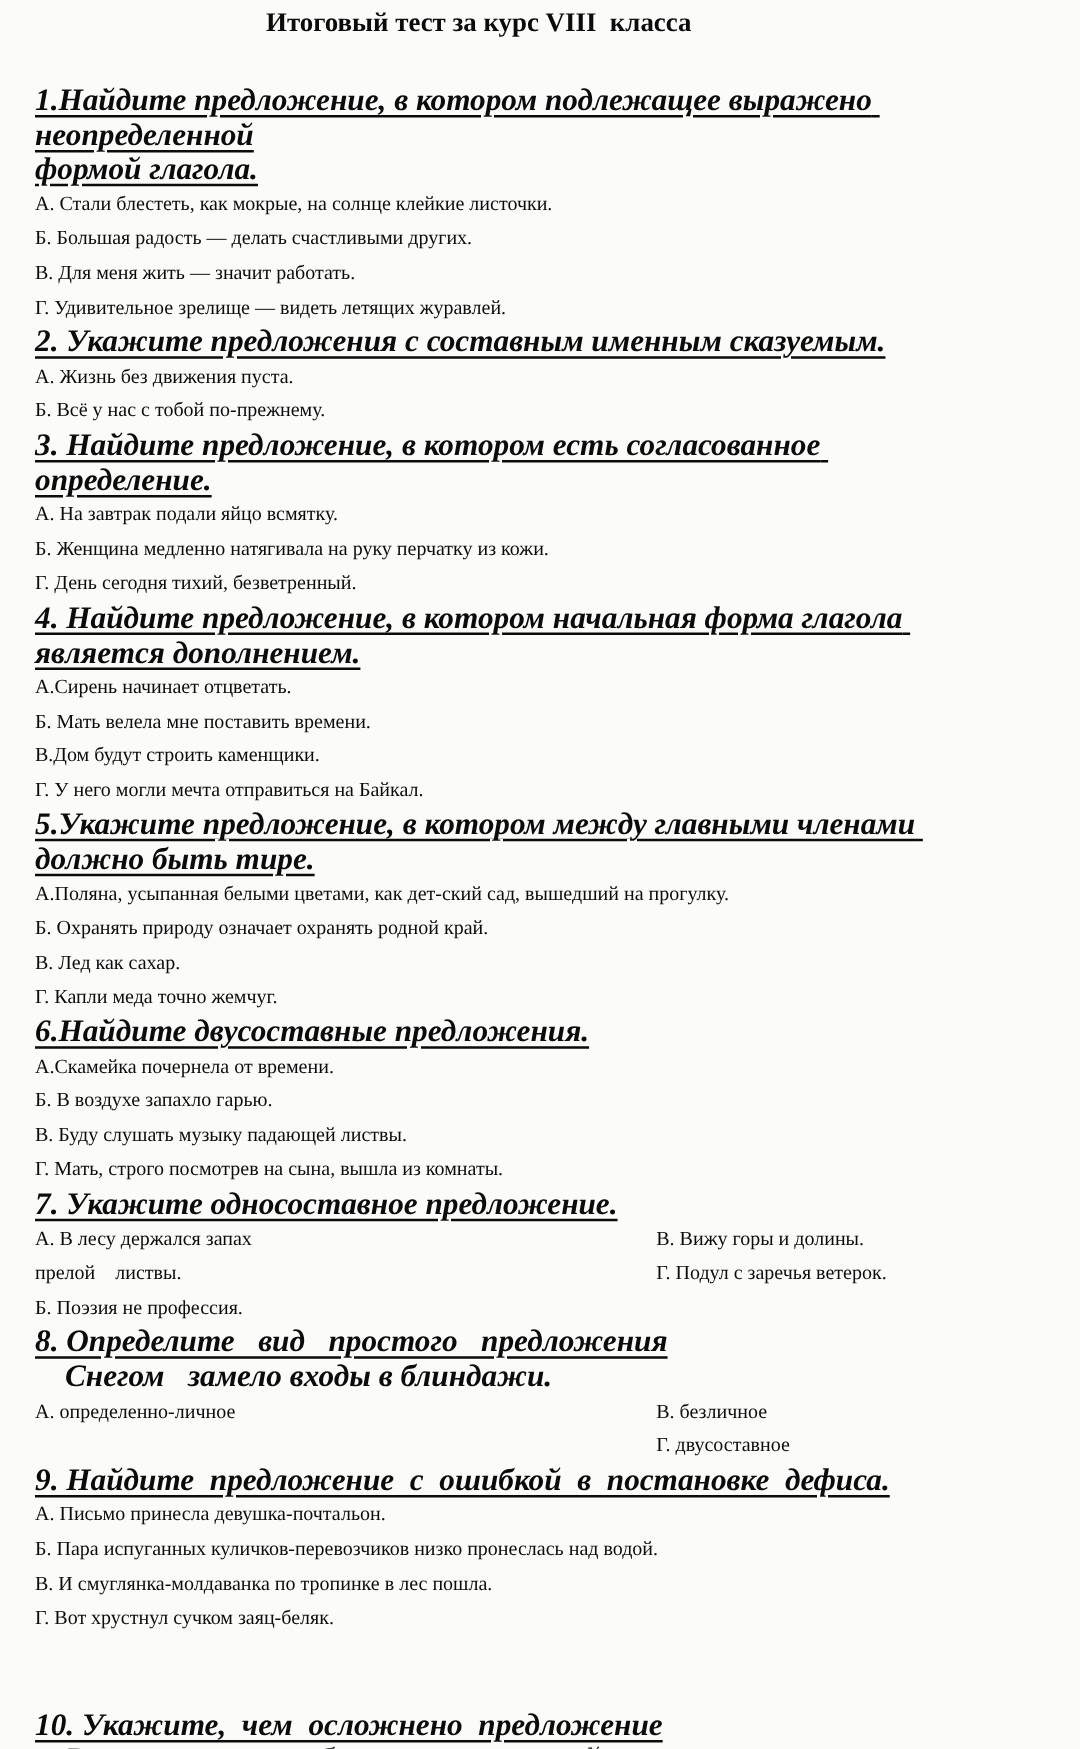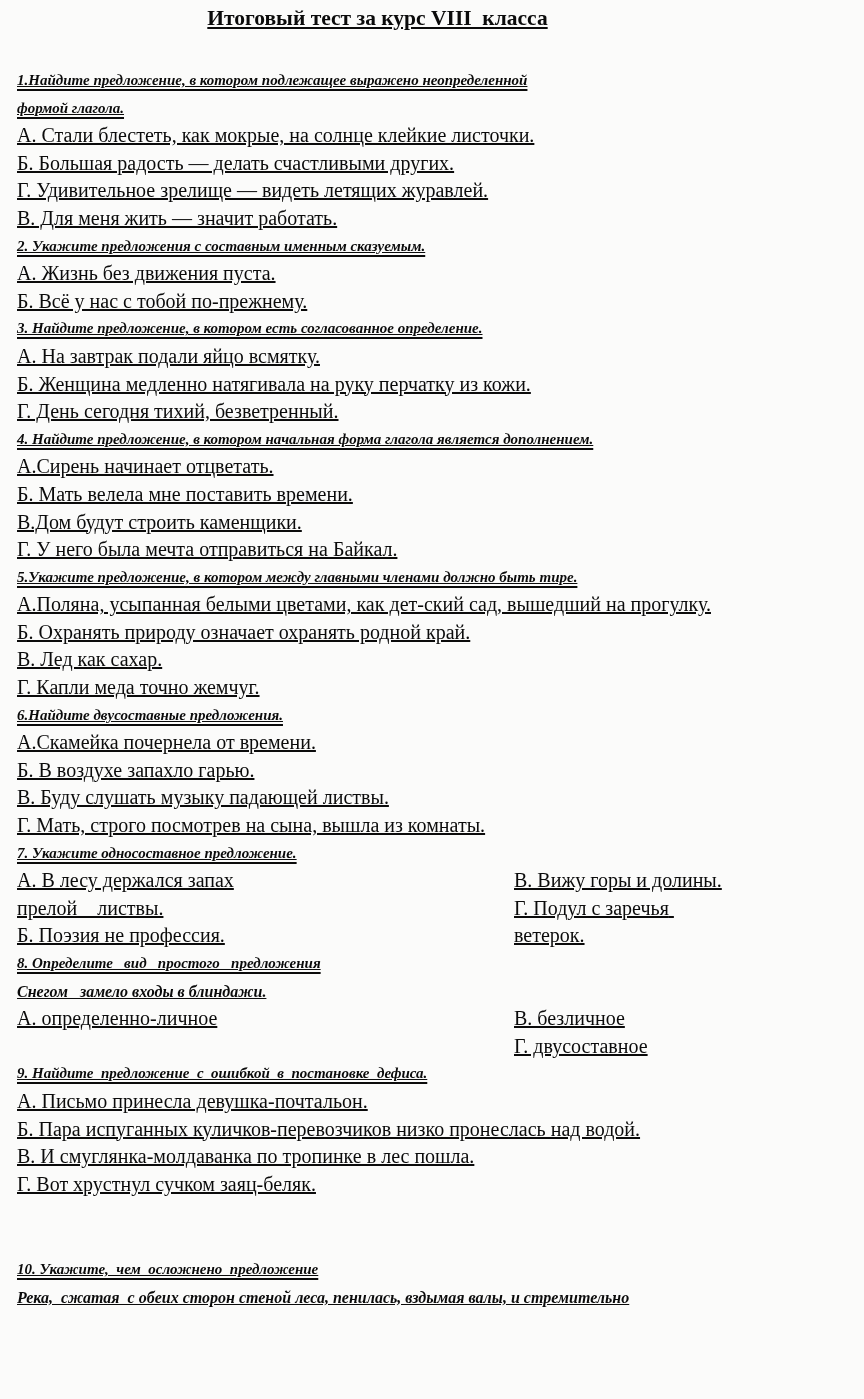--- a/index.html
+++ b/index.html
@@ -6,53 +6,53 @@
   body{
     width:864px;height:1399px;
     background:#fbfbfa;
     color:#0b0b0b;
     font-family:"Liberation Serif",serif;
     overflow:hidden;
   }
   .page{
     box-sizing:border-box;
     width:752px;height:1399px;
-    padding:5px 14px 0 17px;
-    text-decoration:underline;
+    padding:5px 14px 0 28px;
   }
   .doc-title{
     text-align:center;
     font-weight:700;
     font-size:21.5px;
     line-height:26px;
     margin:0 0 36px 0;
     white-space:pre-wrap;
   }
   .q-heading-line{
     display:block;
     font-weight:700;
     font-style:italic;
-    font-size:15px;
+    font-size:25px;
     line-height:27.6px;
     white-space:pre-wrap;
     text-decoration:underline;
     text-decoration-thickness:2px;
     text-underline-offset:4px;
   }
   .option{
-    font-size:20px;
+    font-size:16px;
     line-height:27.6px;
     white-space:pre-wrap;
   }
   .sentence{
     font-weight:700;
     font-style:italic;
-    font-size:16px;
+    font-size:25px;
     line-height:27.6px;
     white-space:pre-wrap;
+    margin-left:24px;
   }
   .two-col{
     display:grid;
     grid-template-columns:497px 1fr;
   }
   .q10{margin-top:58px;}
 </style>
 </head>
 <body>
 
@@ -60,22 +60,22 @@
 
   <h1 class="doc-title">Итоговый тест за курс VIII  класса</h1>
 
   <section>
     <div>
       <span class="q-heading-line">1.Найдите предложение, в котором подлежащее выражено неопределенной</span>
       <span class="q-heading-line">формой глагола.</span>
     </div>
     <div class="option">А. Стали блестеть, как мокрые, на солнце клейкие листочки.</div>
     <div class="option">Б. Большая радость — делать счастливыми других.</div>
+    <div class="option">В. Для меня жить — значит работать.</div>
     <div class="option">Г. Удивительное зрелище — видеть летящих журавлей.</div>
-    <div class="option">В. Для меня жить — значит работать.</div>
   </section>
 
   <section>
     <div>
       <span class="q-heading-line">2. Укажите предложения с составным именным сказуемым.</span>
     </div>
     <div class="option">А. Жизнь без движения пуста.</div>
     <div class="option">Б. Всё у нас с тобой по-прежнему.</div>
   </section>
 
@@ -88,21 +88,21 @@
     <div class="option">Г. День сегодня тихий, безветренный.</div>
   </section>
 
   <section>
     <div>
       <span class="q-heading-line">4. Найдите предложение, в котором начальная форма глагола является дополнением.</span>
     </div>
     <div class="option">А.Сирень начинает отцветать.</div>
     <div class="option">Б. Мать велела мне поставить времени.</div>
     <div class="option">В.Дом будут строить каменщики.</div>
-    <div class="option">Г. У него была мечта отправиться на Байкал.</div>
+    <div class="option">Г. У него могли мечта отправиться на Байкал.</div>
   </section>
 
   <section>
     <div>
       <span class="q-heading-line">5.Укажите предложение, в котором между главными членами должно быть тире.</span>
     </div>
     <div class="option">А.Поляна, усыпанная белыми цветами, как дет-ский сад, вышедший на прогулку.</div>
     <div class="option">Б. Охранять природу означает охранять родной край.</div>
     <div class="option">В. Лед как сахар.</div>
     <div class="option">Г. Капли меда точно жемчуг.</div>

